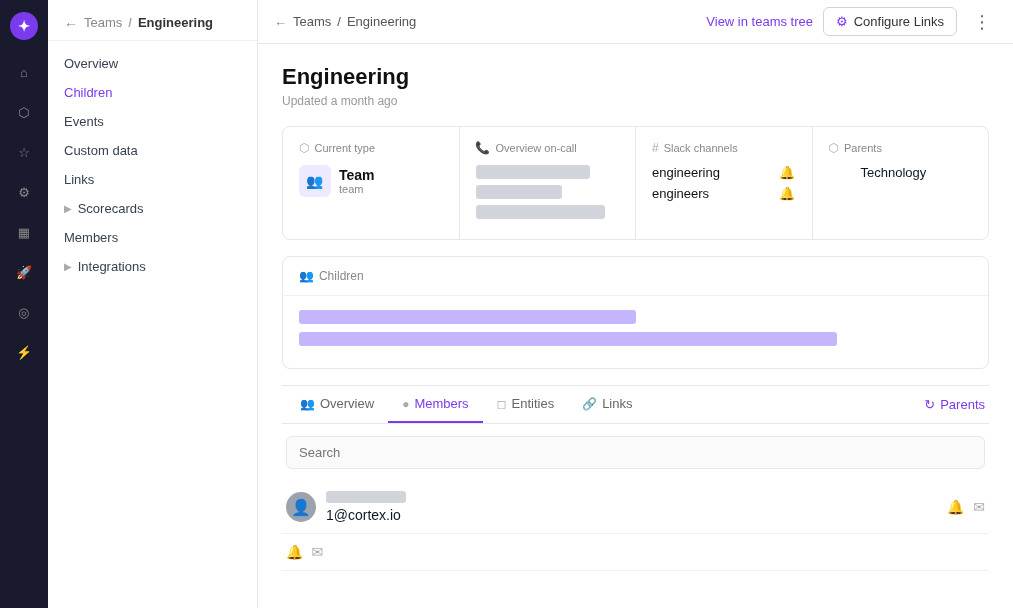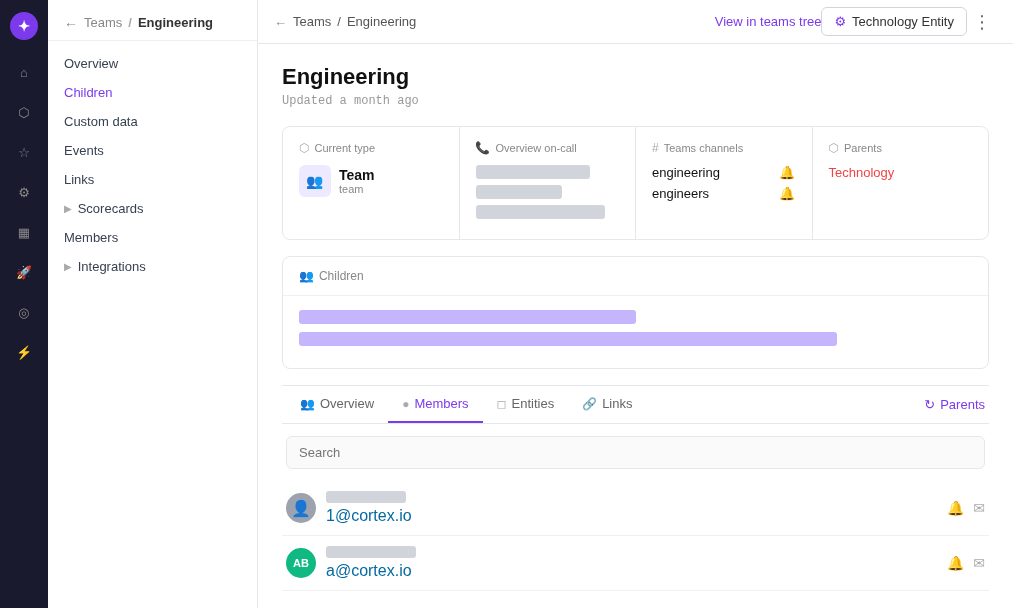--- a/index.html
+++ b/index.html
@@ -82,21 +82,21 @@
       border-bottom: 1px solid #e5e7eb;
       height: 44px;
       flex-shrink: 0;
     }
     .top-bar-left {
       display: flex; align-items: center; gap: 6px;
       font-size: 13px; color: #555;
     }
     .top-bar-left .back-btn { cursor: pointer; color: #888; }
     .top-bar-right {
-      display: flex; align-items: center; gap: 0;
+      display: flex; align-items: center; gap: 10px;
     }
     .view-teams-btn {
       color: #7c3aed; font-size: 13px; cursor: pointer; font-weight: 500;
     }
     .configure-btn {
       display: flex; align-items: center; gap: 6px;
       background: white; border: 1px solid #d1d5db;
       padding: 6px 12px; border-radius: 6px; cursor: pointer;
       font-size: 13px; color: #333; font-weight: 500;
     }
@@ -110,21 +110,21 @@
       padding: 20px 24px;
     }
 
     .page-title {
       font-size: 22px; font-weight: 700; color: #111; margin-bottom: 4px;
     }
     .page-subtitle {
       font-family: monospace; font-size: 12px; color: #555; margin-bottom: 2px;
     }
     .page-updated {
-      font-size: 12px; color: #999; margin-bottom: 18px; font-family: Liberation Mono, monospace;
+      font-size: 12px; color: #999; margin-bottom: 18px;
     }
 
     
     .cards-row {
       display: flex; gap: 0;
       border: 1px solid #e5e7eb; border-radius: 8px;
       margin-bottom: 16px;
       overflow: hidden;
     }
     .card {
@@ -161,21 +161,21 @@
     .blur-bar.w50 { width: 50%; }
 
     
     .slack-channel-row {
       display: flex; align-items: center; justify-content: space-between; margin-bottom: 6px;
     }
     .slack-channel-name { font-size: 13px; color: #111; font-weight: 500; }
     .bell-icon { color: #aaa; font-size: 13px; cursor: pointer; }
 
     
-    .parent-link { color: #ef4444; font-size: 13px; font-weight: 500; text-decoration: none; cursor: pointer; }
+    .parent-link { color: #0f172a; font-size: 13px; font-weight: 500; text-decoration: none; cursor: pointer; margin-left: 32px; }
 
     
     .children-section {
       border: 1px solid #e5e7eb; border-radius: 8px;
       margin-bottom: 16px; overflow: hidden;
     }
     .children-header {
       padding: 12px 16px;
       font-size: 12px; color: #888;
       display: flex; align-items: center; gap: 5px;
@@ -233,21 +233,21 @@
     .member-left { display: flex; align-items: center; gap: 10px; }
     .avatar {
       width: 30px; height: 30px; border-radius: 50%;
       display: flex; align-items: center; justify-content: center;
       font-size: 11px; font-weight: 600; color: white;
       flex-shrink: 0;
     }
     .member-name-blur {
       height: 12px; background: #d1d5db; border-radius: 3px; margin-bottom: 4px;
     }
-    .member-email { font-size: 16px; color: #0369a1; }
+    .member-email { font-size: 14px; color: #0f172a; }
     .member-actions { display: flex; align-items: center; gap: 8px; }
     .member-action-icon { color: #aaa; cursor: pointer; font-size: 14px; }
   </style>
 </head>
 <body>
 
 <div class="icon-sidebar">
   <div class="logo">
     <span>✦</span>
   </div>
@@ -264,22 +264,22 @@
 <div class="left-nav">
   <div class="left-nav-header">
     <span class="back-arrow">←</span>
     <span class="breadcrumb-teams">Teams</span>
     <span class="breadcrumb-sep">/</span>
     <span class="breadcrumb-current">Engineering</span>
   </div>
   <div class="nav-items">
     <div class="nav-item">Overview</div>
     <div class="nav-item active">Children</div>
+    <div class="nav-item">Events</div>
     <div class="nav-item">Custom data</div>
-    <div class="nav-item">Events</div>
     <div class="nav-item">Links</div>
     <div class="nav-item">
       <span class="expand-icon">▶</span>
       Scorecards
     </div>
     <div class="nav-item">Members</div>
     <div class="nav-item">
       <span class="expand-icon">▶</span>
       Integrations
     </div>
@@ -292,21 +292,21 @@
     <div class="top-bar-left">
       <span class="back-btn">←</span>
       <span>Teams</span>
       <span>/</span>
       <span>Engineering</span>
     </div>
     <div class="top-bar-right">
       <span class="view-teams-btn">View in teams tree</span>
       <button class="configure-btn">
         <span class="gear-icon">⚙</span>
-        <span>Technology Entity</span>
+        <span>Configure Links</span>
       </button>
       <span class="more-btn">⋮</span>
     </div>
   </div>
 
   <div class="page-content">
     <div class="page-title">Engineering</div>
     <div class="page-updated">Updated a month ago</div>
 
     <div class="cards-row">
@@ -333,21 +333,21 @@
           <span>Overview on-call</span>
         </div>
         <div class="blur-bar w80"></div>
         <div class="blur-bar w60"></div>
         <div class="blur-bar w90"></div>
       </div>
 
       <div class="card">
         <div class="card-label">
           <span class="card-label-icon">#</span>
-          <span>Teams channels</span>
+          <span>Slack channels</span>
         </div>
         <div class="slack-channel-row">
           <span class="slack-channel-name">engineering</span>
           <span class="bell-icon">🔔</span>
         </div>
         <div class="slack-channel-row">
           <span class="slack-channel-name">engineers</span>
           <span class="bell-icon">🔔</span>
         </div>
       </div>
@@ -416,29 +416,20 @@
             <span class="member-email">1@cortex.io</span>
           </div>
         </div>
         <div class="member-actions">
           <span class="member-action-icon">🔔</span>
           <span class="member-action-icon">✉</span>
         </div>
       </div>
 
       <div class="member-row">
-        <div class="member-left">
-          <div class="avatar" style="background:#10b981;">
-            <span>AB</span>
-          </div>
-          <div>
-            <div class="member-name-blur" style="width:90px;"></div>
-            <span class="member-email">a@cortex.io</span>
-          </div>
-        </div>
         <div class="member-actions">
           <span class="member-action-icon">🔔</span>
           <span class="member-action-icon">✉</span>
         </div>
       </div>
 
     </div>
   </div>
 </div>
 

